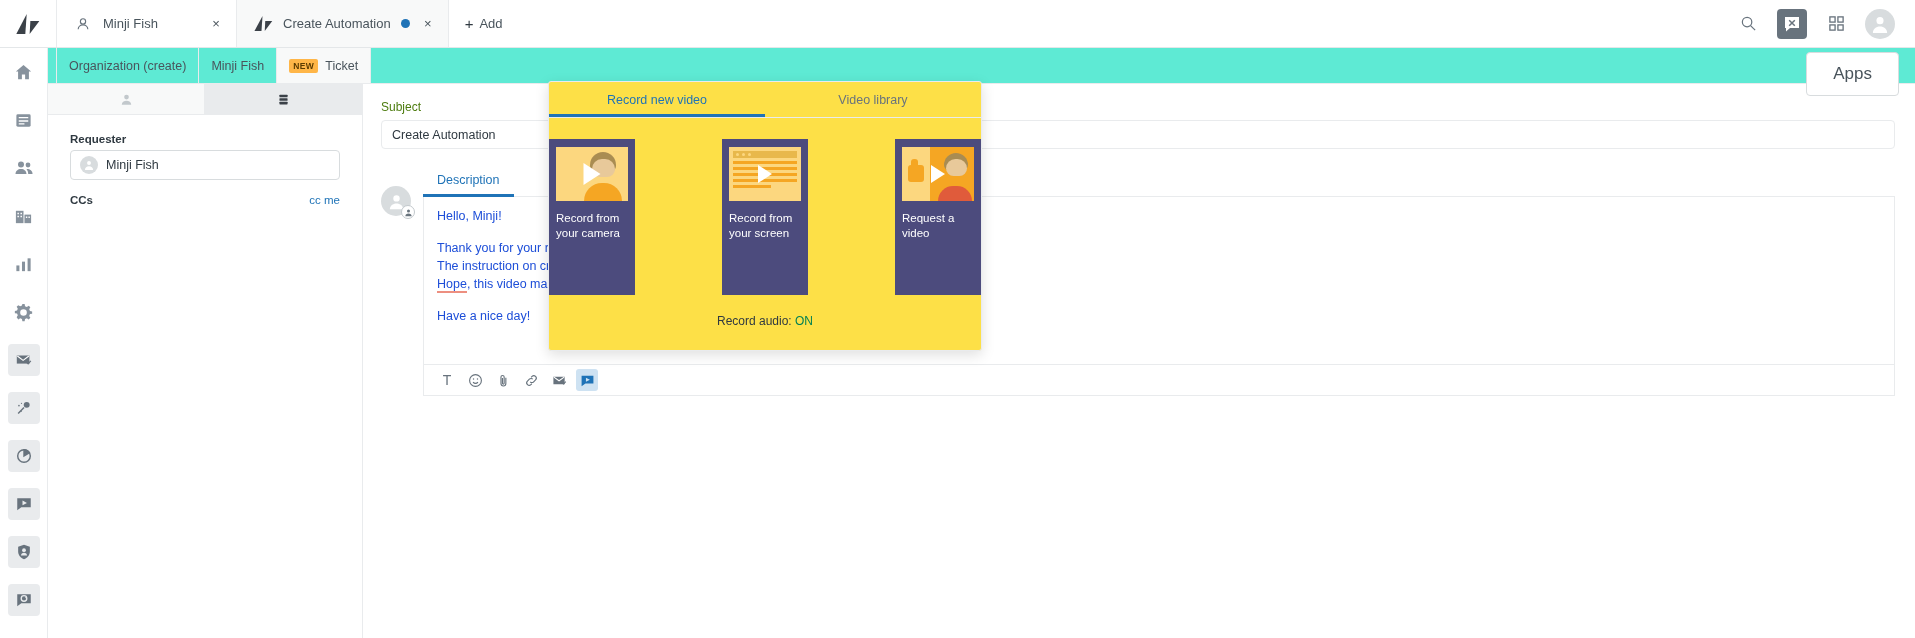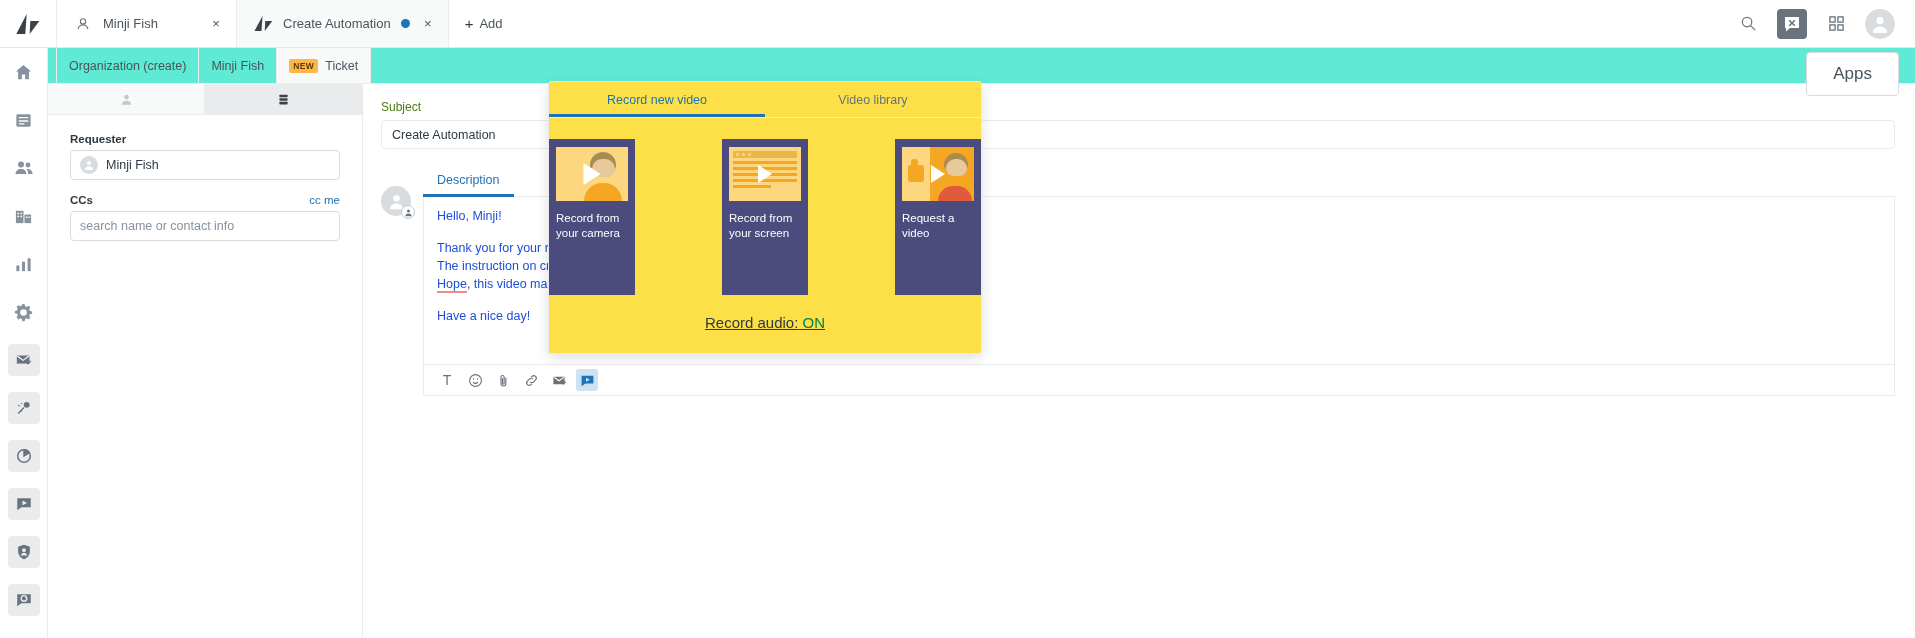--- a/index.html
+++ b/index.html
@@ -333,23 +333,22 @@
     width: 0; height: 0;
     border-left: 17px solid #ffffff;
     border-top: 11px solid transparent;
     border-bottom: 11px solid transparent;
     z-index: 3;
   }
   .play.sm { border-left-width: 14px; border-top-width: 9px; border-bottom-width: 9px; }
 
   .pop-audio {
     text-align: center;
-    font-size: 15px; color: #2f3941;
+    font-size: 12px; color: #2f3941;
     padding: 19px 0 22px;
-    text-decoration: underline;
   }
   .pop-audio .on { color: #038153; }
 
   svg { display: block; }
 </style>
 </head>
 <body>
 
 <div class="tabbar">
   <div class="logo-cell">
@@ -555,21 +554,20 @@
               <span>Minji Fish</span>
             </div>
           </div>
 
 
           <div class="field">
             <div class="field-head">
               <span class="field-label">CCs</span>
               <span class="field-action">cc me</span>
             </div>
-            <div class="ctl placeholder">search name or contact info</div>
           </div>
         </div>
       </div>
 
       <div class="ticketmain">
 
         <div class="subj-label">Subject</div>
         <div class="subj-input">Create Automation</div>
 
         <div class="comment-block">

